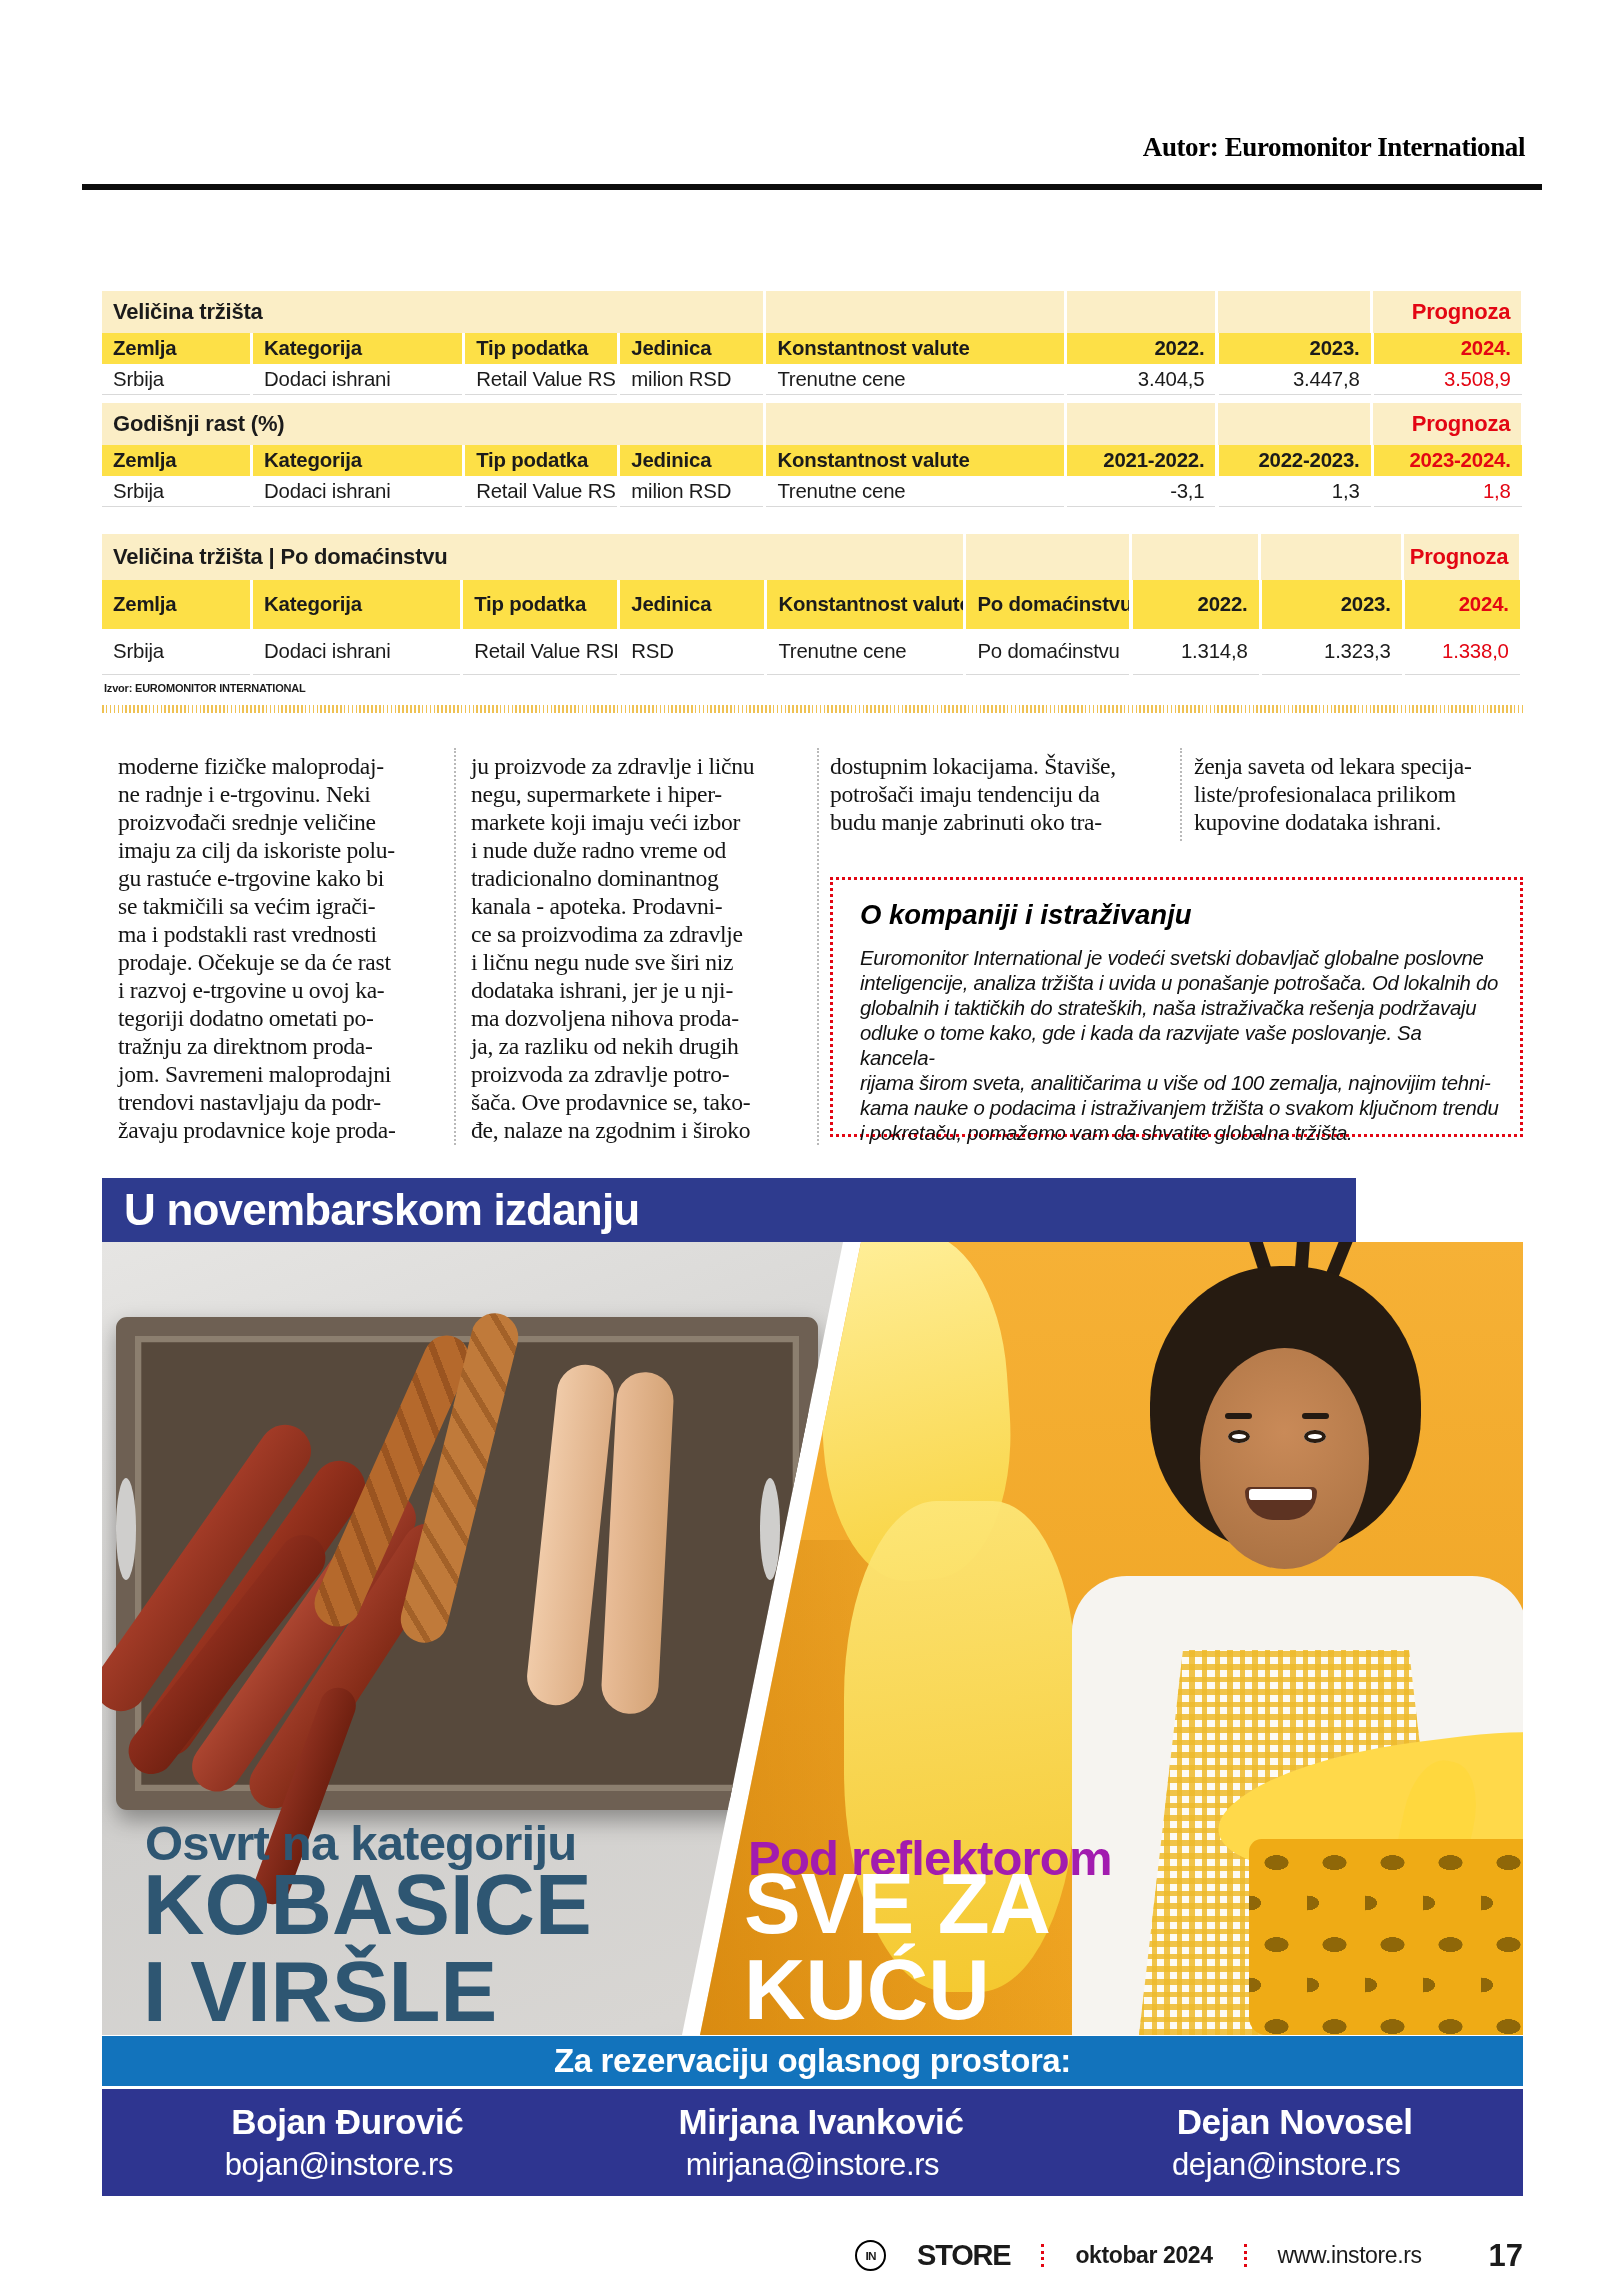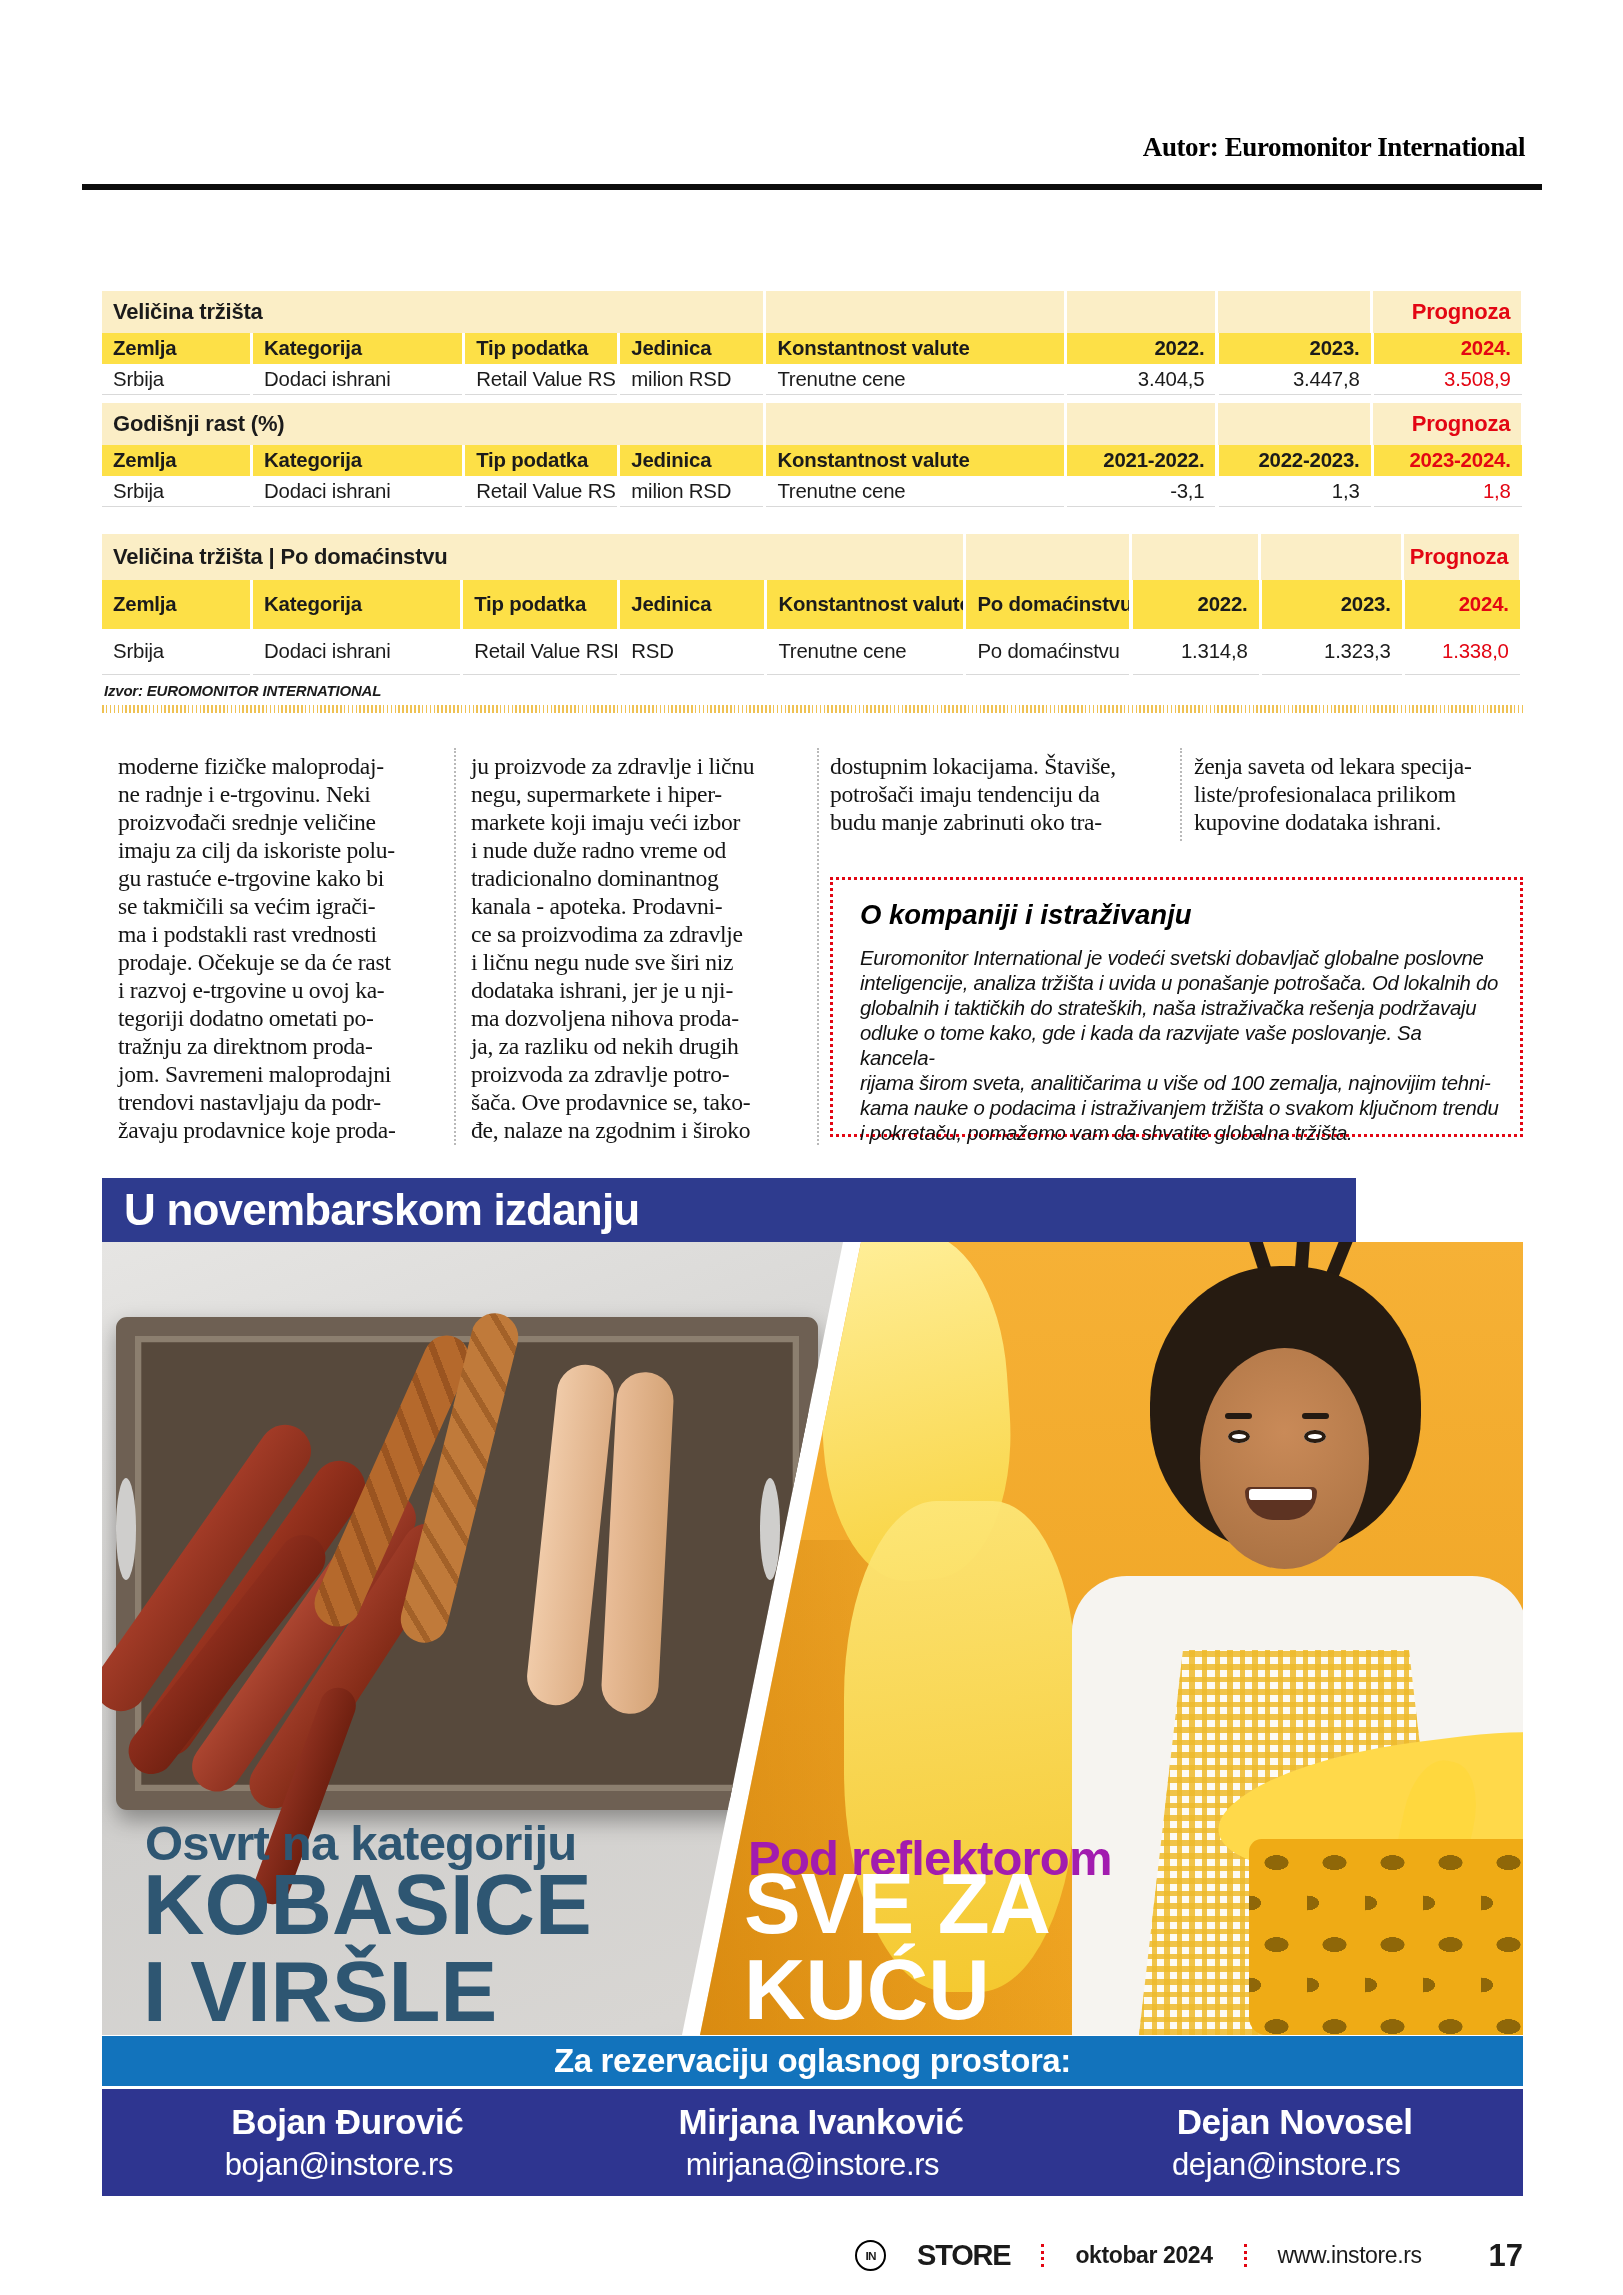--- a/index.html
+++ b/index.html
@@ -19,22 +19,22 @@
   .trow.title .cell{background:#fbeec6;font-weight:bold;font-size:22px;}
   .trow.head  .cell{background:#fde047;font-weight:bold;}
   .trow.data  .cell{background:#fff;border-bottom:1.6px solid #d9d9d9;}
   .cell.num{justify-content:flex-end;}
   .red{color:#e30613;}
   .c188{width:148px}.c266{width:209px}.c194{width:152px}.c182{width:143px}.c380{width:298px}
   .c842{width:661px}
   .c263{width:207px}.c196{width:154px}.c184{width:144px}.c250{width:196px}.c208{width:163px}
   .c160{width:126px}.c178{width:140px}.c147{width:115px}.c1097{width:861px}
 
-  #source-note{position:absolute;left:104px;top:682px;font-style:italic;font-weight:bold;
-    font-size:15px;letter-spacing:-0.2px;}
+  #source-note{position:absolute;left:104px;top:682px;font-weight:bold;
+    font-size:11px;letter-spacing:-0.2px;}
   #hatch-band{position:absolute;left:102px;top:705px;width:1421px;height:7.9px;
     background:repeating-linear-gradient(90deg,#efc253 0 1.6px,#ffffff 1.6px 3.9px);}
 
   
   .article-col{position:absolute;top:752px;width:353px;font-family:"Liberation Serif",serif;
     font-size:23.6px;line-height:28px;letter-spacing:-0.3px;white-space:pre-line;color:#141414;}
   .col-sep{position:absolute;top:748px;width:0;border-left:2.4px dotted #b9b9b9;}
 
   
   #about-box{position:absolute;left:830px;top:877px;width:693px;height:260px;

